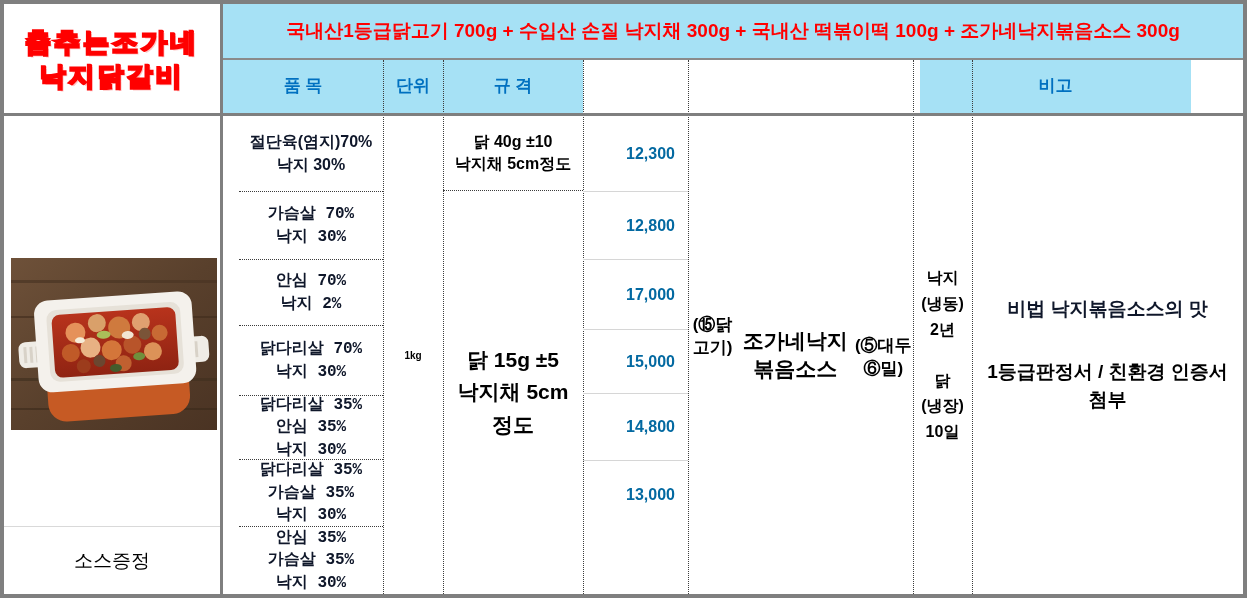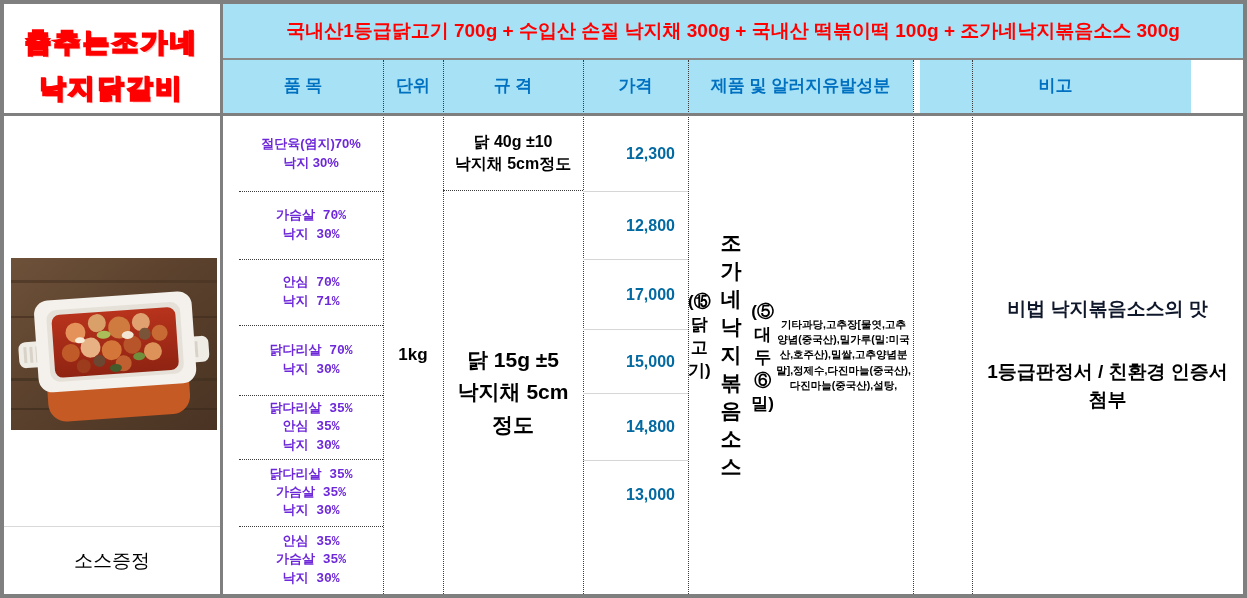--- a/index.html
+++ b/index.html
@@ -20,21 +20,20 @@
     background:#ffffff;
     display:flex; flex-direction:column; align-items:center; justify-content:center;
     gap:2px;
   }
   .bubble {
     font-weight:800; font-size:26px; line-height:32px;
     color:#ffffff;
     -webkit-text-stroke:2.5px #ff0000;
     letter-spacing:3px;
     text-shadow:2px 2px 0 rgba(255,90,90,0.35);
-    margin-top:12px;
   }
   .title-cell {
     position:absolute; left:219px; top:0; width:1020px; height:54px;
     background:#a6e1f5;
     display:flex; align-items:center; justify-content:center;
     color:#ff0000; font-weight:bold; font-size:19px;
   }
   .title-sep { position:absolute; left:219px; top:54px; width:1020px; height:2px; background:#8a8a8a; }
   .hrow { position:absolute; top:56px; height:53px; background:#a6e1f5;
     display:flex; align-items:center; justify-content:center; text-align:center;
@@ -45,25 +44,25 @@
   
   .vdot { position:absolute; top:56px; height:534px; width:0;
     border-left:1px dotted #3c3c3c; }
 
   
   .col { position:absolute; top:112px; height:478px; box-sizing:border-box; }
   .cell { box-sizing:border-box; display:flex; align-items:center; justify-content:center;
     text-align:center; }
 
   .col-item  { left:219px; width:160px; display:flex; flex-direction:column; }
-  .col-item .cell { font-weight:bold; font-size:13px; line-height:1.4; color:#6d28d9;margin-left:16px; }
+  .col-item .cell { font-weight:bold; font-size:16px; line-height:1.4; color:#0f172a;margin-left:16px; }
   .col-item .cell + .cell { border-top:1px dotted #3c3c3c;font-family:Liberation Mono, monospace; }
 
   .col-unit { left:379px; width:60px; display:flex; align-items:center; justify-content:center;
-    font-weight:bold; font-size:17px; color:#000; }
+    font-weight:bold; font-size:10px; color:#000; }
 
   .col-spec { left:439px; width:140px; display:flex; flex-direction:column; }
   .spec-r1 { height:75px; border-bottom:1px dotted #3c3c3c; font-weight:bold; font-size:16px; line-height:1.4;text-align:center; }
   .spec-merged { flex:1; font-weight:bold; font-size:21px; line-height:1.55; padding:0 14px; }
 
   .col-price { left:579px; width:105px; display:flex; flex-direction:column; }
   .col-price .cell { justify-content:flex-end; padding-right:13px;
     color:#0369a1; font-weight:bold; font-size:16px; }
   .col-price .cell + .cell { border-top:1px solid #d6d6d6; }
 
@@ -101,40 +100,38 @@
     <div class="bubble">춤추는조가네</div>
     <div class="bubble">낙지닭갈비</div>
   </div>
 
   <div class="title-cell">국내산1등급닭고기 700g + 수입산 손질 낙지채 300g + 국내산 떡볶이떡 100g + 조가네낙지볶음소스 300g</div>
   <div class="title-sep"></div>
 
   <div class="hrow" style="left:219px;width:160px;">품  목</div>
   <div class="hrow" style="left:379px;width:60px;">단위</div>
   <div class="hrow" style="left:439px;width:140px;">규  격</div>
-  <div class="hrow" style="left:579px;width:105px;">가격</div>
-  <div class="hrow" style="left:684px;width:225px;">제품 및 알러지유발성분</div>
   <div class="hrow ml" style="left:932px;width:59px;font-size:21px;font-style:italic;">유통
 기한</div>
   <div class="hrow" style="left:916px;width:271px;">비고</div>
 
   <div class="vdot" style="left:379px;"></div>
   <div class="vdot" style="left:439px;"></div>
   <div class="vdot" style="left:579px;"></div>
   <div class="vdot" style="left:684px;"></div>
   <div class="vdot" style="left:909px;"></div>
   <div class="vdot" style="left:968px;"></div>
 
   <div class="col col-item">
     <div class="cell ml rh1">절단육(염지)70%
 낙지 30%</div>
     <div class="cell ml rh2">가슴살 70%
 낙지 30%</div>
     <div class="cell ml rh3">안심 70%
-낙지 71%</div>
+낙지 2%</div>
     <div class="cell ml rh4">닭다리살 70%
 낙지 30%</div>
     <div class="cell ml rh5">닭다리살 35%
 안심 35%
 낙지 30%</div>
     <div class="cell ml rh6">닭다리살 35%
 가슴살 35%
 낙지 30%</div>
     <div class="cell ml rh7">안심 35%
 가슴살 35%
@@ -157,23 +154,29 @@
     <div class="cell rh4">17,000</div>
     <div class="cell rh5">15,000</div>
     <div class="cell rh6">14,800</div>
     <div class="cell rh7">13,000</div>
   </div>
 
   <div class="col col-allergen">
     <div class="alg-chicken">(⑮닭고기)</div>
     <div class="alg-sauce">조가네낙지볶음소스</div>
     <div class="alg-codes">(⑤대두⑥밀)</div>
-    <div class="alg-ingr">기타과당,고추장[물엿,고추양념(중국산),밀가루(밀:미국산,호주산),밀쌀,고추양념분말],정제수,다진마늘(중국산),다진마늘(중국산),설탕,</div>
-  </div>
-
+  </div>
+
+  <div class="col col-shelf ml">낙지
+(냉동)
+2년
+
+닭
+(냉장)
+10일</div>
 
   <div class="col col-note">
     <div class="note-blue">비법 낙지볶음소스의 맛</div>
     <div class="note-black">1등급판정서 / 친환경 인증서 첨부</div>
   </div>
 
   <div class="photo">
     <svg width="206" height="172" viewBox="0 0 206 172" xmlns="http://www.w3.org/2000/svg">
       <defs>
         <linearGradient id="wood" x1="0" y1="0" x2="1" y2="1">

